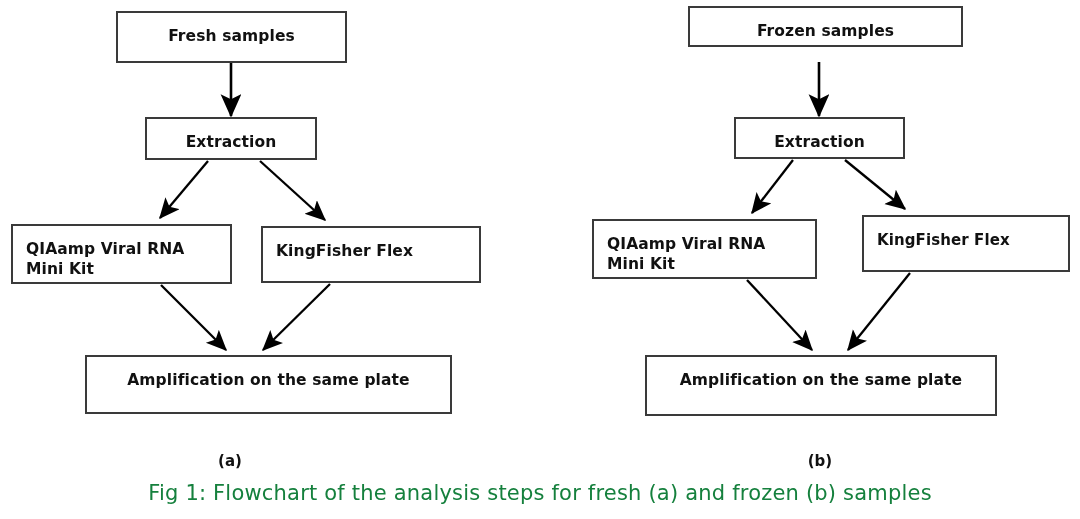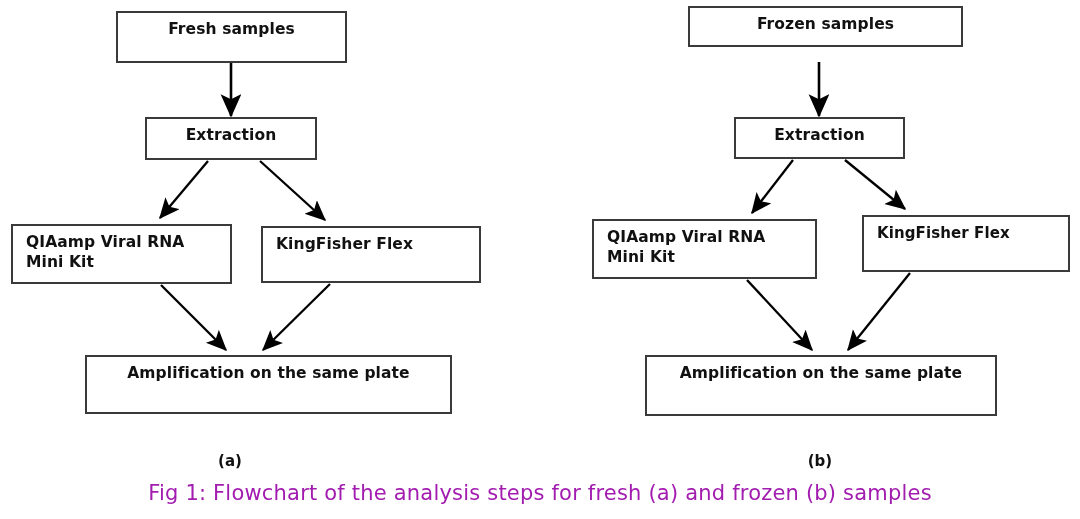--- a/index.html
+++ b/index.html
@@ -25,21 +25,21 @@
     width: 1080px;
     height: 519px;
   }
   .node-box {
     position: absolute;
     box-sizing: border-box;
     border: 2px solid #3a3a3a;
     background: #ffffff;
     display: flex;
     align-items: flex-start;
-    padding: 7px 13px 0 13px;
+    padding: 14px 13px 0 13px;
   }
   .node-box.center {
     justify-content: center;
     align-items: flex-start;
   }
   .node-label {
     font-family: "DejaVu Sans", sans-serif;
     font-weight: bold;
     font-size: 15.5px;
     line-height: 1.28;
@@ -60,21 +60,21 @@
     width: 120px;
   }
   #caption {
     position: absolute;
     left: 0;
     top: 481px;
     width: 1080px;
     text-align: center;
     font-family: "DejaVu Sans", sans-serif;
     font-size: 21px;
-    color: #a21caf;
+    color: #15803d;
     letter-spacing: 0.2px;
   }
 </style>
 </head>
 <body>
 
 <div id="figure">
 
   <svg id="flow-svg" viewBox="0 0 1080 519">
     <defs>

